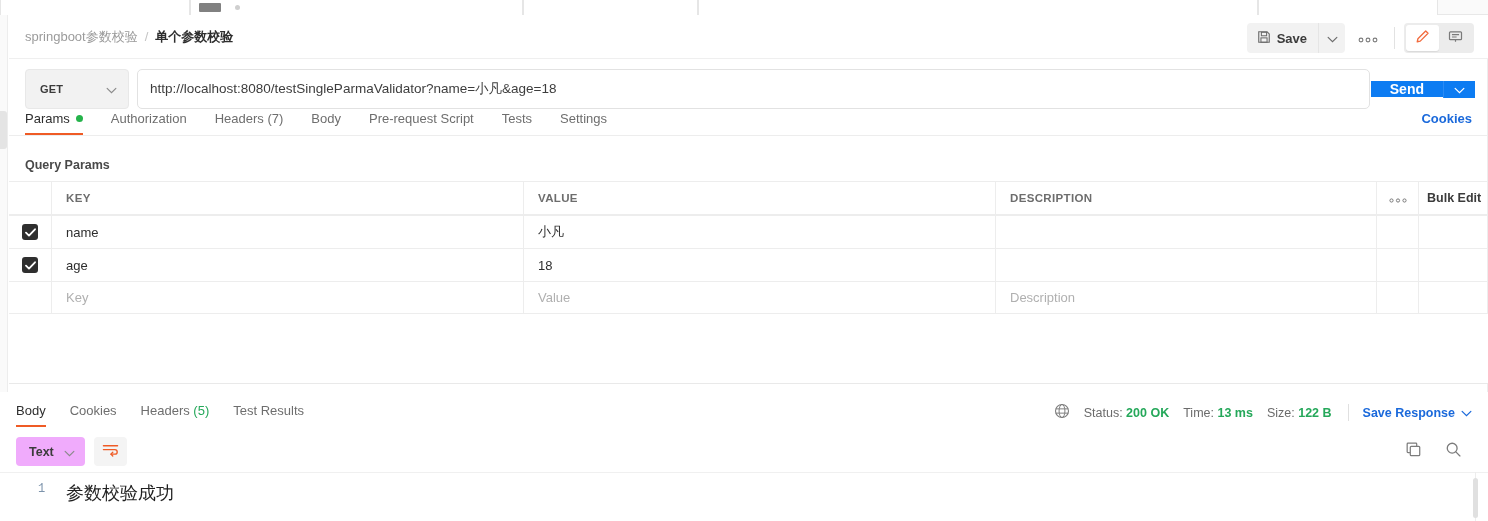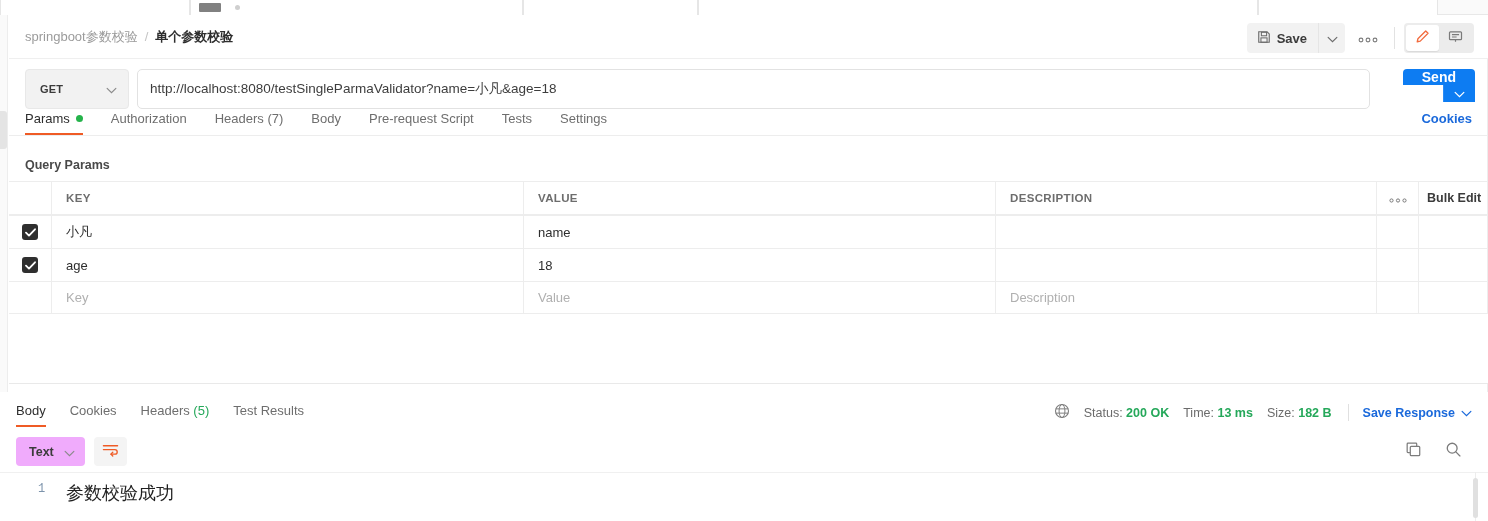--- a/index.html
+++ b/index.html
@@ -39,21 +39,21 @@
   .iconpair { display: flex; align-items: center; background: #ececec; border-radius: 4px; padding: 2px; gap: 0; }
   .ipbtn { width: 33px; height: 26px; display: flex; align-items: center; justify-content: center; border: none; background: transparent; border-radius: 3px; cursor: pointer; }
   .ipbtn.sel { background: #fff; box-shadow: 0 1px 1px rgba(0,0,0,.08); }
 
   
   .urlrow { position: absolute; left: 9px; top: 59px; width: 1479px; height: 62px; }
   .methodsel { position: absolute; left: 16px; top: 10px; width: 104px; height: 40px; background: #f2f2f2; border: 1px solid #e8e8e8; border-radius: 4px; display: flex; align-items: center; justify-content: space-between; padding: 0 11px 0 14px; cursor: pointer; }
   .methodsel .mtxt { font-size: 11px; font-weight: bold; color: #3b3b3b; letter-spacing: .2px; }
   .urlinput { position: absolute; left: 128px; top: 10px; width: 1233px; height: 40px; background: #fff; border: 1px solid #e2e2e2; border-radius: 5px; display: flex; align-items: center; padding: 0 12px; }
   .urlinput .utxt { font-size: 13.5px; color: #3d3d3d; white-space: nowrap; overflow: hidden; }
-  .sendbtn { position: absolute; right: 13px; top: 10px; height: 40px; display: flex; align-items: flex-end; border-radius: 4px; overflow: hidden; flex-direction: column; }
+  .sendbtn { position: absolute; right: 13px; top: 10px; height: 40px; display: flex; align-items: center; border-radius: 4px; overflow: hidden; }
   .sendmain { background: #0d7cf2; color: #fff; font-size: 14px; font-weight: bold; border: none; padding: 0 19px; cursor: pointer; font-family: inherit; }
   .sendcaret { background: #0d7cf2; border: none; border-left: 1px solid #2a8bf5; width: 32px; display: flex; align-items: center; justify-content: center; cursor: pointer; }
 
   
   .reqtabs { position: absolute; left: 9px; top: 105px; width: 1479px; height: 31px; border-bottom: 1px solid #ededed; }
   .rtlist { position: absolute; left: 16px; top: 0; display: flex; align-items: flex-start; gap: 0; }
   .rtab { position: relative; font-size: 13px; color: #6e6e6e; padding: 6px 16px 9px 0; margin-right: 12px; cursor: pointer; white-space: nowrap; display: flex; align-items: center; gap: 6px; }
   .rtab.active { color: #2e2e2e; }
   .rtab.active::after { content: ""; position: absolute; left: 0; right: 16px; bottom: 0; height: 2px; background: #ef5b25; }
   .greendot { width: 7px; height: 7px; border-radius: 50%; background: #25b34b; display: inline-block; }
@@ -267,25 +267,25 @@
     </div>
 
     <div class="prow">
       <div class="pcell c-chk">
         <span class="cbox">
           <svg width="11" height="9" viewBox="0 0 12 10">
               <path d="M1 5.2l3.3 3.3L11 1.4" fill="none" stroke="#ffffff" stroke-width="2" stroke-linecap="round" stroke-linejoin="round"></path>
             </svg>
         </span>
       </div>
+      <div class="pcell c-key">
+          <span>name</span>
+        </div>
       <div class="pcell c-val">
           <span>小凡</span>
-        </div>
-      <div class="pcell c-key">
-          <span>name</span>
         </div>
       <div class="pcell c-desc">
           <span></span>
         </div>
       <div class="pcell c-dots"></div>
       <div class="pcell c-bulk"></div>
     </div>
 
     <div class="prow">
       <div class="pcell c-chk">
@@ -337,21 +337,21 @@
     <div class="statusbar">
       <span>
         <svg width="16" height="16" viewBox="0 0 18 18">
             <circle cx="9" cy="9" r="7.3" fill="none" stroke="#7c7c7c" stroke-width="1.2"></circle>
             <ellipse cx="9" cy="9" rx="3.3" ry="7.3" fill="none" stroke="#7c7c7c" stroke-width="1.1"></ellipse>
             <path d="M1.9 6.6h14.2M1.9 11.4h14.2" stroke="#7c7c7c" stroke-width="1.1"></path>
           </svg>
       </span>
       <span class="seg"><span>Status:</span> <span class="okval">200 OK</span></span>
       <span class="seg"><span>Time:</span> <span class="okval">13 ms</span></span>
-      <span class="seg"><span>Size:</span> <span class="okval">182 B</span></span>
+      <span class="seg"><span>Size:</span> <span class="okval">122 B</span></span>
       <span class="sdiv"></span>
       <span class="saveresp">
         <span>Save Response</span>
         <span>
           <svg width="11" height="7" viewBox="0 0 12 8">
               <path d="M1 1.6L6 6.4l5-4.8" fill="none" stroke="#1a69db" stroke-width="1.4" stroke-linecap="round"></path>
             </svg>
         </span>
       </span>
     </div>

